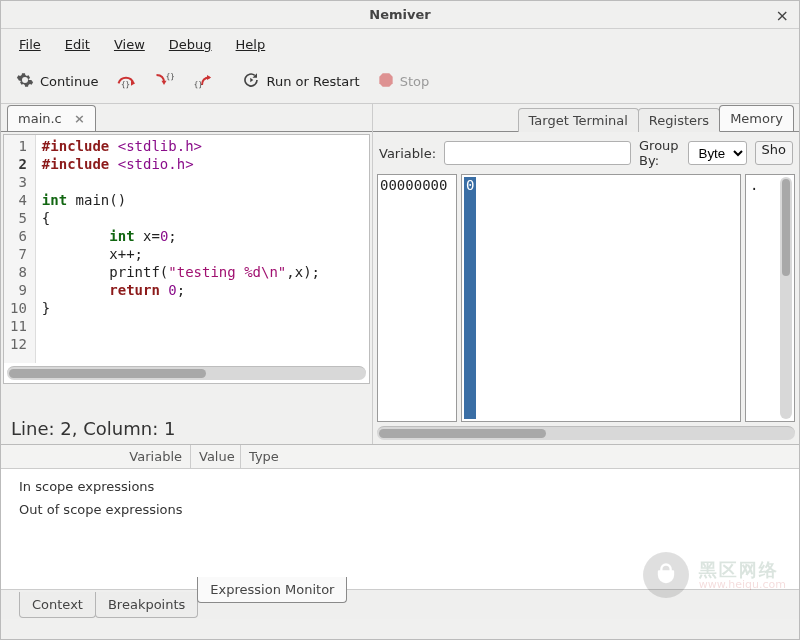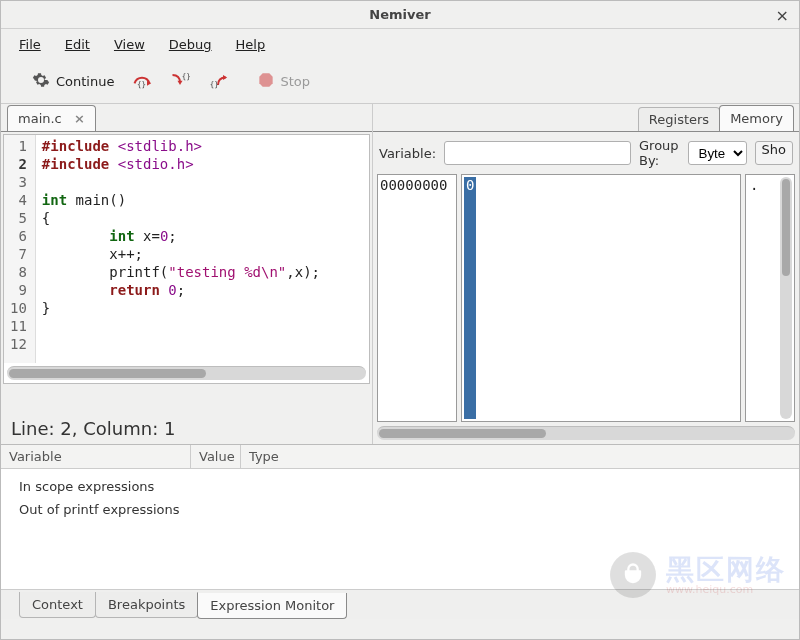--- a/index.html
+++ b/index.html
@@ -8,35 +8,35 @@
   
   .titlebar { height: 28px; display:flex; align-items:center; justify-content:center; position:relative; border-bottom:1px solid #d0d0d0; }
   .titlebar .title { font-weight: bold; color: #444; }
   .titlebar .close { position:absolute; right:10px; top:5px; font-size:16px; color:#444; cursor:pointer; }
 
   
   .menubar { display:flex; gap:4px; padding: 4px 8px 6px 8px; text-decoration: underline; }
   .menubar .item { padding: 4px 10px; border-radius:3px; }
 
   
-  .toolbar { display:flex; align-items:center; gap:4px; padding:4px 8px 6px 24px; border-bottom:1px solid #ccc; }
+  .toolbar { display:flex; align-items:center; gap:4px; padding:4px 8px 6px 8px; border-bottom:1px solid #ccc; }
   .tbtn { display:flex; align-items:center; gap:6px; padding:4px 6px; border:1px solid transparent; border-radius:3px; cursor:pointer; }
   .tbtn.disabled { color:#9a9a9a; cursor:default; }
   .tsep { width:8px; }
 
   
   .ico { display:inline-block; vertical-align:middle; }
 
   
   .mid { display:flex; height: 340px; }
   .left-pane { flex: 0 0 372px; display:flex; flex-direction:column; border-right:1px solid #ccc; }
   .right-pane { flex:1; display:flex; flex-direction:column; }
 
   
-  .notebook-tabs { display:flex; align-items:center; padding: 0 6px; position:relative; height:28px; }
+  .notebook-tabs { display:flex; align-items:flex-end; padding: 0 6px; position:relative; height:28px; }
   .tab { background:#ededec; border:1px solid #b5b5b5; border-bottom:none; border-radius:4px 4px 0 0; padding:4px 10px; margin-right:-1px; color:#444; cursor:pointer; position:relative; top:1px; }
   .tab.active { background:#fafafa; border-color:#8a8a8a; z-index:2; top:0; padding-top:5px; padding-bottom:5px; }
   .tab .x { margin-left:8px; color:#888; font-weight:bold; }
   .tabs-right { justify-content:flex-end; }
   .tabline { border-bottom:1px solid #8a8a8a; }
 
   
   .editor-wrap { flex:1; display:flex; flex-direction:column; background:#fff; margin:2px; border:1px solid #bdbdbd; }
   .editor-body { flex:1; display:flex; font-family: "DejaVu Sans Mono","Liberation Mono", monospace; font-size:14px; overflow:auto; }
   .gutter { background:#f5f5f5; color:#666; text-align:right; padding:2px 8px 2px 6px; border-right:1px solid #ddd; user-select:none; }
@@ -64,36 +64,36 @@
   .mem-box { border:1px solid #9a9a9a; background:#fff; font-family:monospace; font-size:14px; overflow:hidden; }
   .mem-addr { width:80px; padding:2px 2px; }
   .mem-hex  { flex:1; padding:2px 2px; display:flex; }
   .mem-hex .sel { background:#3a6ea5; color:#fff; padding:0 2px; }
   .mem-asc  { width:50px; padding:2px 4px; position:relative; }
   .mem-asc-scroll { position:absolute; right:2px; top:2px; bottom:2px; width:12px; background:#d8d8d8; border-radius:6px; }
   .mem-asc-scroll .thumb { position:absolute; left:2px; right:2px; top:2px; height:40%; background:#a8a8a8; border-radius:6px; }
 
   
   .bottom { border-top:1px solid #bbb; display:flex; flex-direction:column; height:175px; }
-  .cols { display:flex; border-bottom:1px solid #ccc; background:#f3f3f2; }
+  .cols { display:flex; border-bottom:1px solid #ccc; background:#f3f3f2;text-align:right; }
   .cols .col { padding:4px 8px; color:#555; }
   .cols .col:first-child { width:190px; border-right:1px solid #ccc; }
   .cols .col:nth-child(2) { width:50px; border-right:1px solid #ccc; }
   .rows { flex:1; background:#fff; padding:6px 0; }
   .rows .row { padding:4px 18px; color:#333; }
   .bottom-tabs { display:flex; align-items:flex-end; padding:0 18px; height:30px; border-top:1px solid #ccc; background:#efefee; }
   .bottom-tabs .btab { background:#ededec; border:1px solid #b5b5b5; border-top:none; border-radius:0 0 4px 4px; padding:5px 12px; margin-right:-1px; color:#444; cursor:pointer; position:relative; bottom:1px; }
-  .bottom-tabs .btab.active { background:#fafafa; border-color:#8a8a8a; z-index:2; bottom:0; }
+  .bottom-tabs .btab.active { background:#fafafa; border-color:#8a8a8a; z-index:2; bottom:16px; }
 
   
   .watermark { position:absolute; right:14px; bottom:42px; display:flex; align-items:center; gap:10px; opacity:0.15; pointer-events:none; }
   .watermark .logo { width:46px; height:46px; border-radius:50%; background:#333; display:flex; align-items:center; justify-content:center; }
   .watermark .logo svg { fill:#fff; }
   .watermark .txt { display:flex; flex-direction:column; line-height:1; }
-  .watermark .txt .big { font-size:28px; font-weight:bold; letter-spacing:2px; color:#1d4ed8; }
+  .watermark .txt .big { font-size:18px; font-weight:bold; letter-spacing:2px; color:#14532d; }
   .watermark .txt .small { font-size:11px; color:#b91c1c; }
 </style>
 </head>
 <body>
 
 <div class="titlebar">
   <span class="title">Nemiver</span>
   <span class="close">×</span>
 </div>
 
@@ -138,20 +138,30 @@
       <svg width="20" height="18" viewBox="0 0 24 20">
           <path fill="none" stroke="#c33" stroke-width="2.4" d="M12 16c0-6 3-9 9-9"></path>
           <path fill="#c33" d="M18 4l5 3-5 3z"></path>
           <text x="2" y="18" font-size="9" fill="#444" font-family="monospace">{}</text>
         </svg>
     </span>
   </div>
 
   <div class="tsep"></div>
 
+  <div class="tbtn">
+    <span class="ico">
+      <svg width="18" height="18" viewBox="0 0 24 24">
+          <path fill="none" stroke="#444" stroke-width="2.2" d="M20 12a8 8 0 1 1-3-6.2"></path>
+          <path fill="#444" d="M20 3v6h-6z"></path>
+          <path fill="#444" d="M11 9l4 3-4 3z"></path>
+        </svg>
+    </span>
+    <span>Run or Restart</span>
+  </div>
 
   <div class="tbtn disabled">
     <span class="ico">
       <svg width="16" height="16" viewBox="0 0 24 24">
           <polygon points="7,2 17,2 22,7 22,17 17,22 7,22 2,17 2,7" fill="#d04545" opacity="0.55"></polygon>
         </svg>
     </span>
     <span>Stop</span>
   </div>
 </div>
@@ -186,20 +196,21 @@
       </div>
       <div class="hscroll">
           <div class="thumb"></div>
         </div>
     </div>
     <div class="statusline">Line: 2, Column: 1</div>
   </div>
 
   <div class="right-pane">
     <div class="notebook-tabs tabs-right tabline">
+      <div class="tab">Target Terminal</div>
       <div class="tab">Registers</div>
       <div class="tab active">Memory</div>
     </div>
 
     <div class="mem-toolbar">
       <label>Variable:</label>
       <input type="text" value="" style="">
       <label>Group By:</label>
       <select>
         <option>Byte</option>
@@ -226,21 +237,21 @@
 </div>
 
 <div class="bottom">
   <div class="cols">
     <div class="col">Variable</div>
     <div class="col">Value</div>
     <div class="col">Type</div>
   </div>
   <div class="rows">
     <div class="row">In scope expressions</div>
-    <div class="row">Out of printf expressions</div>
+    <div class="row">Out of scope expressions</div>
   </div>
   <div class="bottom-tabs">
     <div class="btab">Context</div>
     <div class="btab">Breakpoints</div>
     <div class="btab active">Expression Monitor</div>
   </div>
 </div>
 
 <div class="watermark">
   <div class="logo">

